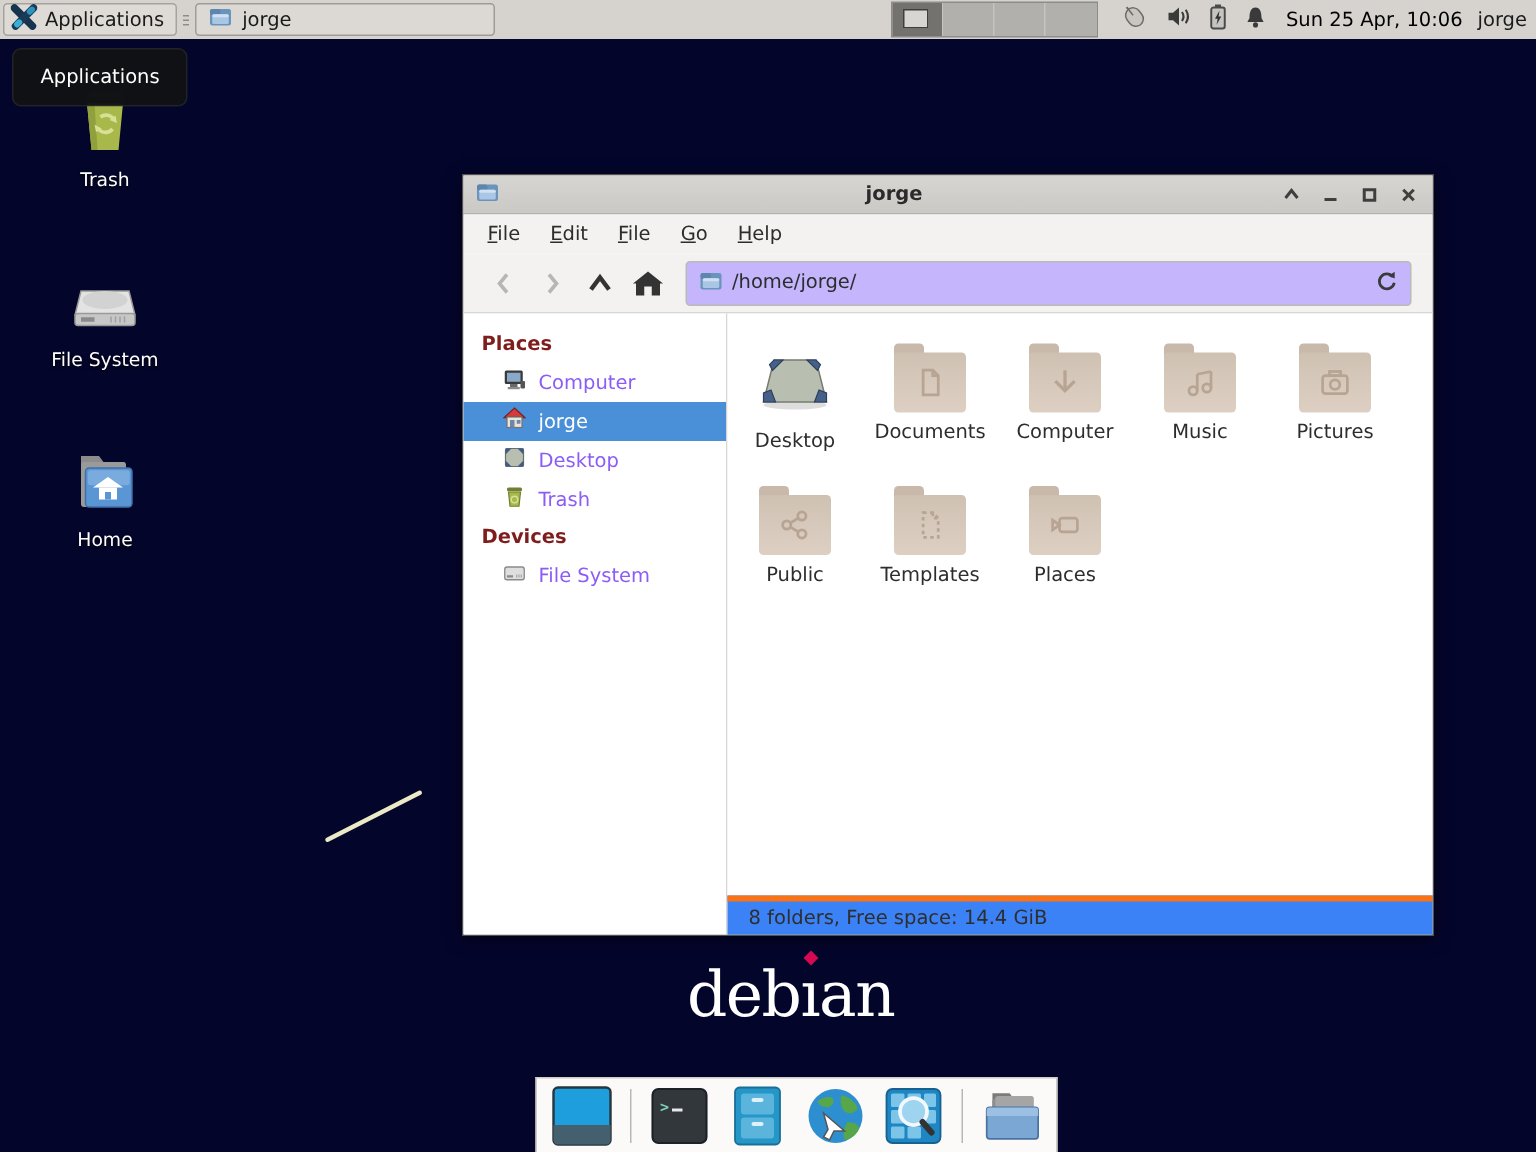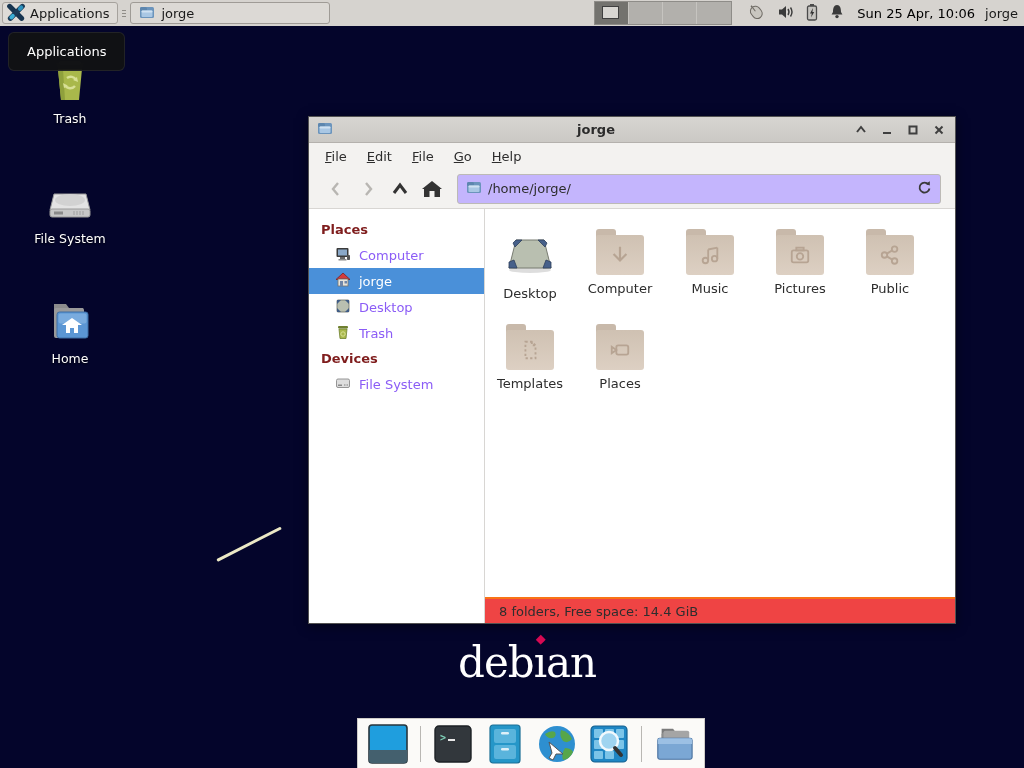--- a/index.html
+++ b/index.html
@@ -49,21 +49,21 @@
   .side-header { font-weight:bold; color:#7f1d1d; padding:5px 0 5px 12px; }
   .side-item { height:26px; display:flex; align-items:center; gap:8px; padding-left:26px; color:#8b5cf6; }
   .side-item.selected { background:#4a90d9; color:#ffffff; }
   .main-col { flex:1; display:flex; flex-direction:column; min-width:0; }
   .filegrid { flex:1; background:#ffffff; padding-top:18px; display:flex; flex-wrap:wrap; align-content:flex-start; }
   .file-item { width:90px; height:95px; display:flex; flex-direction:column; align-items:center; }
   .file-item .flabel { margin-top:6px; color:#2d2d2d; font-size:13px; text-align:center; }
   .folder { position:relative; width:48px; height:40px; margin-top:8px; }
   .folder .tab { position:absolute; left:0; top:-6px; width:20px; height:10px; background:#c8b9aa; border-radius:3px 3px 0 0; }
   .folder .bodyf { position:absolute; left:0; top:0; width:48px; height:40px; background:linear-gradient(#cfc1b2,#ddd0c3); border-radius:2px 3px 3px 3px; display:flex; align-items:center; justify-content:center; }
-  .statusbar { height:26px; background:#ef4444; border-top:2px solid #f97316; display:flex; align-items:center; padding-left:14px; color:#2e2e2e; }
+  .statusbar { height:26px; background:#3b82f6; border-top:4px solid #f97316; display:flex; align-items:center; padding-left:14px; color:#2e2e2e; }
 
   
   .debian { position:absolute; left:458px; top:638px; color:#ffffff; font-family:"DejaVu Serif","Liberation Serif",serif; font-size:42px; letter-spacing:-1px; z-index:4; }
   .debian .iwrap { position:relative; }
   .debian .idot { position:absolute; left:2px; top:-7px; font-size:13px; color:#d70a53; font-family:"DejaVu Sans",sans-serif; }
 
   
   .dock { position:absolute; left:357px; bottom:0; height:50px; background:#fbfaf8; border:1px solid #cfccc8; border-bottom:none; display:flex; align-items:center; padding:0 10px; gap:12px; z-index:20; }
   .dock-sep { width:1px; height:36px; background:#b9b7b3; }
   .dock-item { width:40px; height:40px; display:flex; align-items:center; justify-content:center; }
@@ -366,20 +366,31 @@
               <polygon points="11,9 39,9 46,37 4,37" fill="#b9bfb0" stroke="#777b70" stroke-width="1"></polygon>
               <polygon points="11,9 17,9 10,16 8,12" fill="#46608a" stroke="#2d3f5c" stroke-width="0.8"></polygon>
               <polygon points="39,9 33,9 40,16 42,12" fill="#46608a" stroke="#2d3f5c" stroke-width="0.8"></polygon>
               <polygon points="4,37 12,37 9,29 4,31" fill="#46608a" stroke="#2d3f5c" stroke-width="0.8"></polygon>
               <polygon points="46,37 38,37 41,29 46,31" fill="#46608a" stroke="#2d3f5c" stroke-width="0.8"></polygon>
             </svg>
           </span>
           <div class="flabel">Desktop</div>
         </div>
 
+        <div class="file-item">
+          <span class="folder">
+              <span class="tab"></span>
+              <span class="bodyf">
+            <svg width="22" height="22" viewBox="0 0 24 24">
+                  <path d="M7 3 h7 l4 4 v14 h-11 z M14 3 v4 h4" fill="none" stroke="#b7a493" stroke-width="2"></path>
+                </svg>
+          </span>
+            </span>
+          <div class="flabel">Documents</div>
+        </div>
 
         <div class="file-item">
           <span class="folder">
               <span class="tab"></span>
               <span class="bodyf">
             <svg width="22" height="22" viewBox="0 0 24 24">
                   <line x1="12" y1="3" x2="12" y2="17" stroke="#b7a493" stroke-width="2.4"></line>
                   <polyline points="5,11 12,18 19,11" fill="none" stroke="#b7a493" stroke-width="2.4"></polyline>
                 </svg>
           </span>

